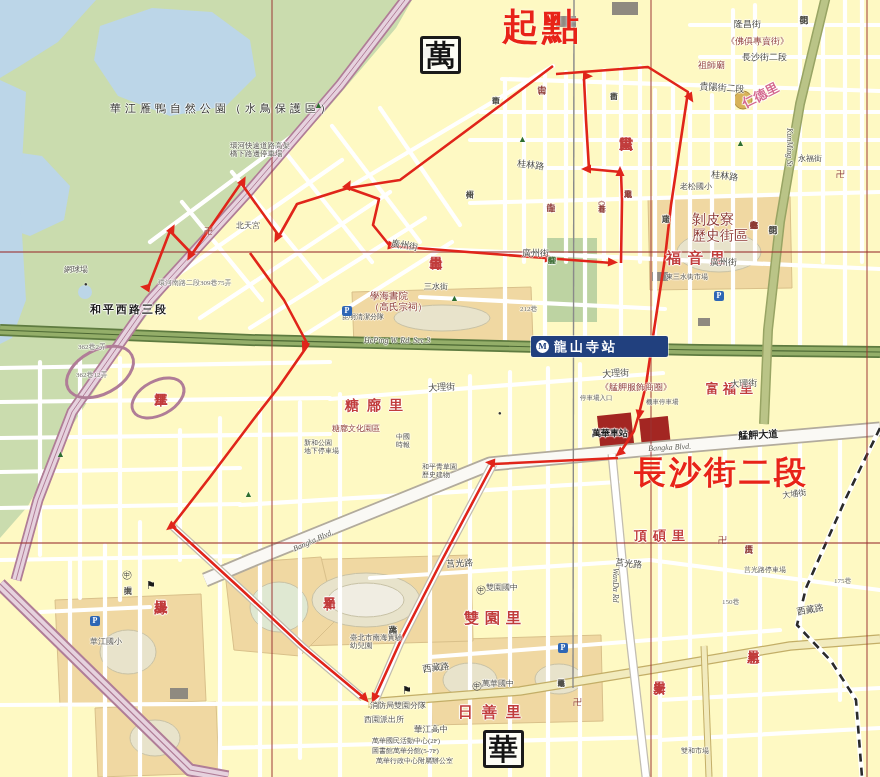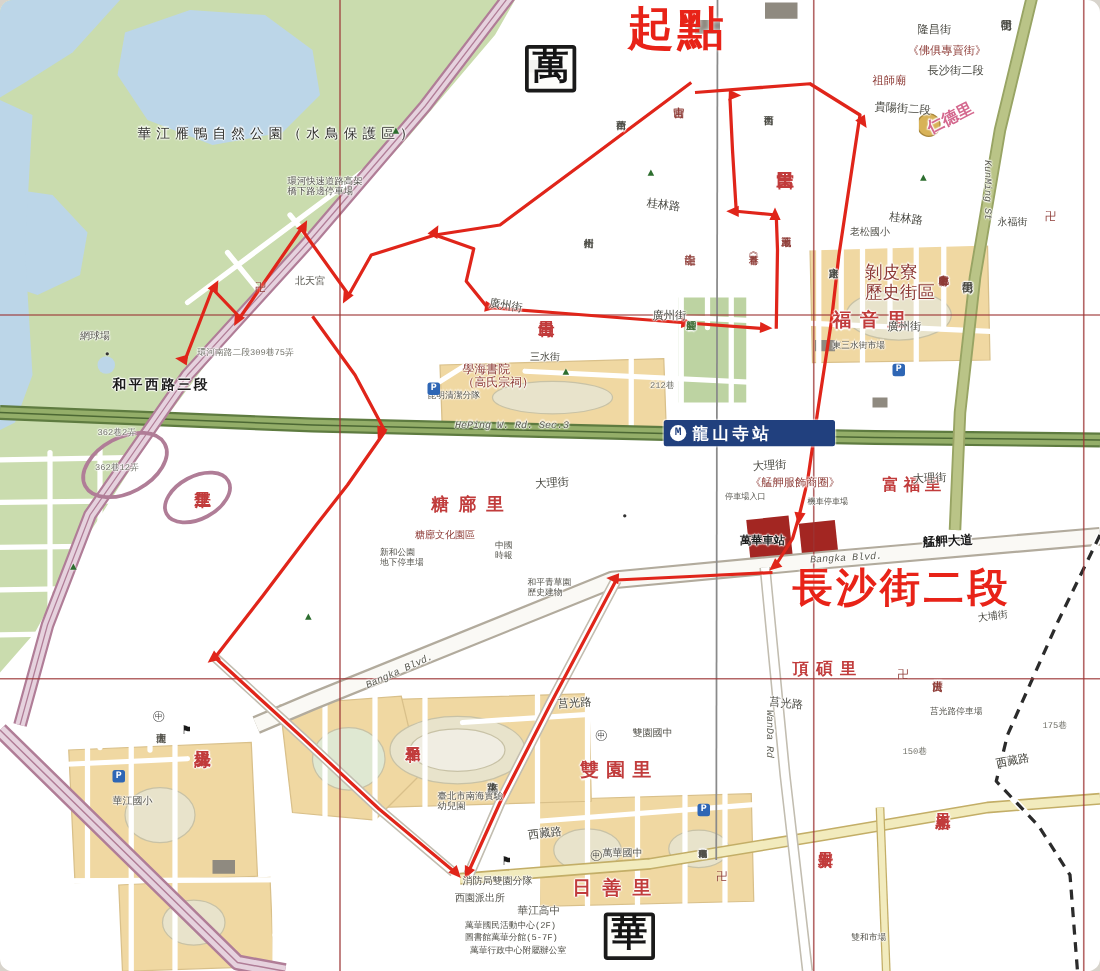--- a/index.html
+++ b/index.html
@@ -1,17 +1,17 @@
 <!DOCTYPE html>
 <html><head>
 <meta charset="utf-8">
 <style>
   html,body{margin:0;padding:0;background:#d8d4cc;}
   #map-viewport{position:relative;width:880px;height:777px;overflow:hidden;
-    background:#ffffff;font-family:Liberation Mono, monospace;border-radius:10px;}
+    background:#fef9c3;font-family:Liberation Serif, serif;}
   #base-svg{position:absolute;left:0;top:0;}
   #labels{position:absolute;left:0;top:0;width:880px;height:777px;}
   .lbl{position:absolute;white-space:pre-line;line-height:1.12;transform-origin:0 0;
        text-shadow:0 1px 1px #fff,0 -1px 1px #fff,1px 0 1px #fff,-1px 0 1px #fff;}
   .big-red{color:#e82318;font-weight:bold;letter-spacing:3px;
        text-shadow:0 0 3px rgba(255,255,255,.85);}
   .boxed{color:#141414;font-weight:bold;background:rgba(253,253,250,.92);
        border:3px solid #1a1a1a;border-radius:3px;padding:1px 3px;line-height:1.05;
        text-shadow:none;}
   .dist{color:#c13c3c;font-weight:bold;}
@@ -239,21 +239,21 @@
       <div class="lbl st-en" style="left: 364px; top: 337px; font-size: 8px;">HePing W. Rd. Sec.3</div>
       <div class="lbl st" style="left: 392px; top: 238px; font-size: 9px; transform: rotate(9deg);">廣州街</div>
       <div class="lbl st" style="left: 522px; top: 248px; font-size: 9px;">廣州街</div>
       <div class="lbl st" style="left: 710px; top: 257px; font-size: 9px;">廣州街</div>
       <div class="lbl st" style="left: 424px; top: 283px; font-size: 8px;">三水街</div>
       <div class="lbl st" style="left: 518px; top: 158px; font-size: 9px; transform: rotate(7deg);">桂林路</div>
       <div class="lbl st" style="left: 712px; top: 169px; font-size: 9px; transform: rotate(7deg);">桂林路</div>
       <div class="lbl st" style="left: 700px; top: 81px; font-size: 9px; transform: rotate(4deg);">貴陽街二段</div>
       <div class="lbl st" style="left: 742px; top: 52px; font-size: 9px;">長沙街二段</div>
       <div class="lbl st" style="left: 734px; top: 19px; font-size: 9px;">隆昌街</div>
-      <div class="lbl st" style="left: 798px; top: 175px; font-size: 8px;">永福街</div>
+      <div class="lbl st" style="left: 798px; top: 155px; font-size: 8px;">永福街</div>
       <div class="lbl st" style="left: 428px; top: 383px; font-size: 9px; transform: rotate(-4deg);">大理街</div>
       <div class="lbl st" style="left: 602px; top: 369px; font-size: 9px; transform: rotate(-4deg);">大理街</div>
       <div class="lbl st" style="left: 730px; top: 379px; font-size: 9px; transform: rotate(-3deg);">大理街</div>
       <div class="lbl st" style="left: 446px; top: 559px; font-size: 9px; transform: rotate(-4deg);">莒光路</div>
       <div class="lbl st" style="left: 616px; top: 557px; font-size: 9px; transform: rotate(6deg);">莒光路</div>
       <div class="lbl st" style="left: 782px; top: 492px; font-size: 8px; transform: rotate(-8deg);">大埔街</div>
       <div class="lbl st" style="left: 422px; top: 664px; font-size: 9px; transform: rotate(-7deg);">西藏路</div>
       <div class="lbl st" style="left: 796px; top: 607px; font-size: 9px; transform: rotate(-11deg);">西藏路</div>
       <div class="lbl st-b" style="left: 738px; top: 430px; font-size: 10px; transform: rotate(-3deg);">艋舺大道</div>
       <div class="lbl st-en" style="left: 648px; top: 445px; font-size: 8px; transform: rotate(-3deg);">Bangka Blvd.</div>
@@ -299,21 +299,21 @@
 時報</div>
       <div class="lbl poi-g" style="left: 422px; top: 464px; font-size: 7px;">和平青草園
 歷史建物</div>
       <div class="lbl poi" style="left: 600px; top: 382px; font-size: 9px;">《艋舺服飾商圈》</div>
       <div class="lbl st-b" style="left: 592px; top: 428px; font-size: 9px;">萬華車站</div>
       <div class="lbl poi-g" style="left: 580px; top: 394px; font-size: 6.5px;">停車場入口</div>
       <div class="lbl poi-g" style="left: 646px; top: 398px; font-size: 6.5px;">機車停車場</div>
       <div class="lbl poi-g" style="left: 414px; top: 688px; font-size: 8.5px; margin-top: 37px;">華江高中</div>
       <div class="lbl poi-g" style="left: 350px; top: 634px; font-size: 7.5px;">臺北市南海實驗
 幼兒園</div>
-      <div class="lbl poi-g" style="left: 506px; top: 584px; font-size: 8px;">雙園國中</div>
+      <div class="lbl poi-g" style="left: 486px; top: 584px; font-size: 8px;">雙園國中</div>
       <div class="lbl poi-g" style="left: 482px; top: 680px; font-size: 8px;">萬華國中</div>
       <div class="lbl poi-g" style="left: 556px; top: 674px; font-size: 7px; writing-mode: vertical-rl; text-orientation: upright;">萬華國中地下停車場</div>
       <div class="lbl poi-g" style="left: 370px; top: 702px; font-size: 8px;">消防局雙園分隊</div>
       <div class="lbl poi-g" style="left: 364px; top: 716px; font-size: 8px;">西園派出所</div>
       <div class="lbl poi-g" style="left: 372px; top: 738px; font-size: 7px;">萬華國民活動中心(2F)</div>
       <div class="lbl poi-g" style="left: 372px; top: 748px; font-size: 7px;">圖書館萬華分館(5-7F)</div>
       <div class="lbl poi-g" style="left: 376px; top: 758px; font-size: 7px;">萬華行政中心附屬辦公室</div>
       <div class="lbl poi-g" style="left: 122px; top: 580px; font-size: 8px; writing-mode: vertical-rl; text-orientation: upright;">大理高中</div>
       <div class="lbl poi-g" style="left: 90px; top: 638px; font-size: 8px;">華江國小</div>
       <div class="lbl poi" style="left: 744px; top: 538px; font-size: 8.5px; writing-mode: vertical-rl; text-orientation: upright;">洪氏古厝</div>

